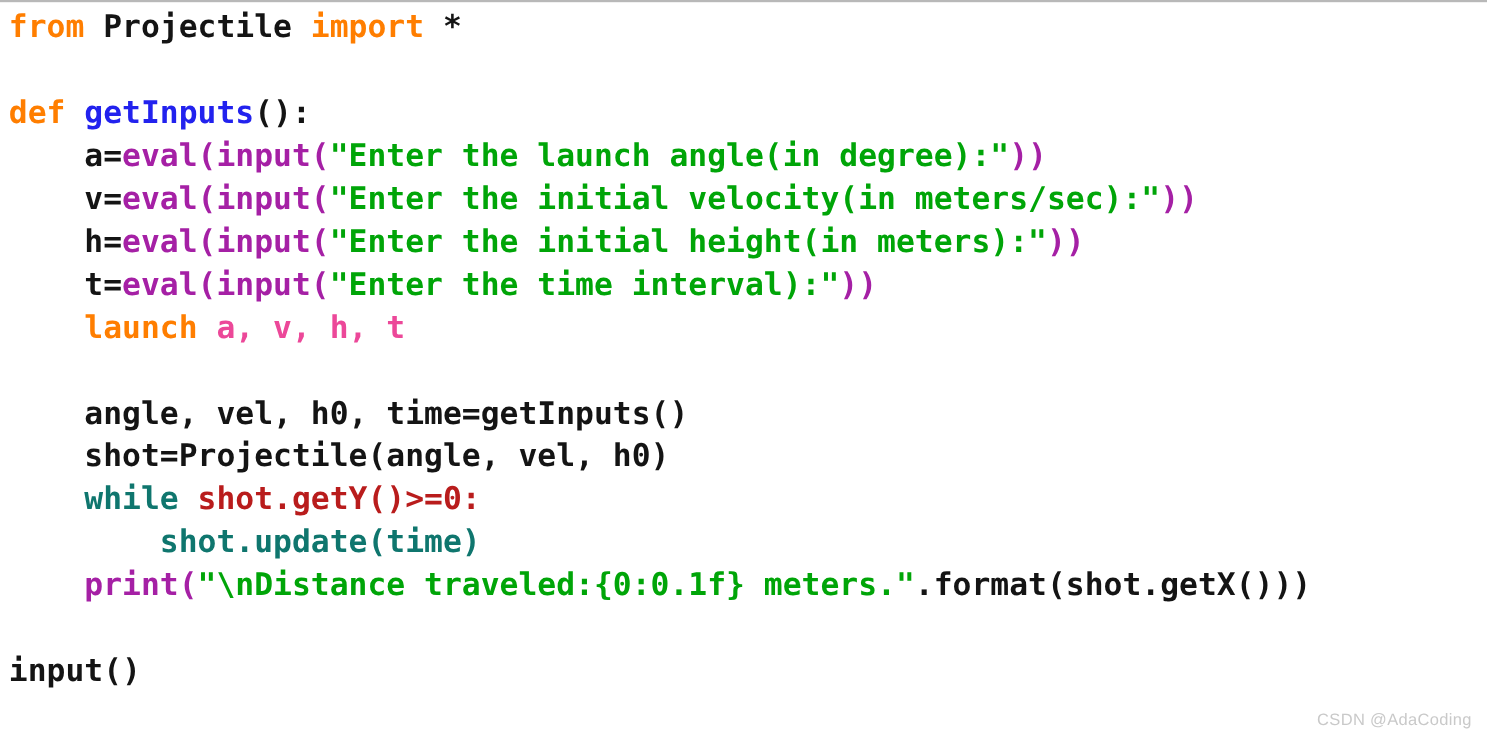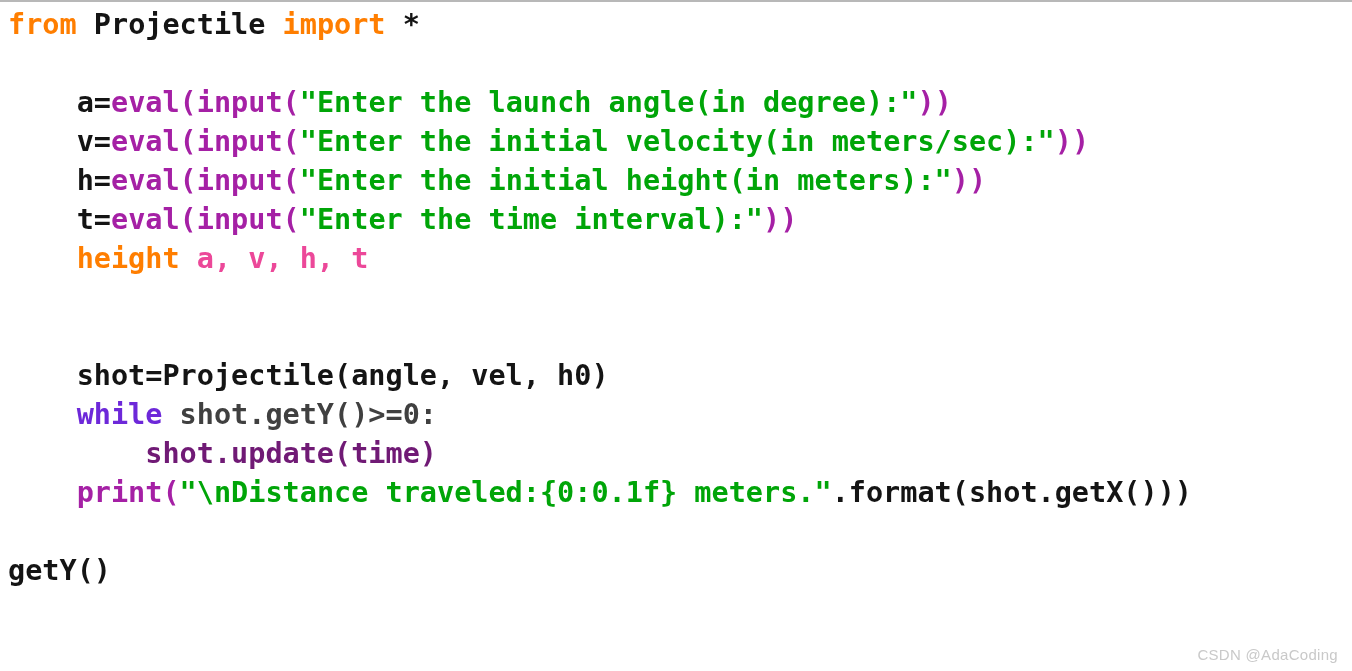--- a/index.html
+++ b/index.html
@@ -65,30 +65,31 @@
   }
 </style>
 </head>
 <body>
 
 <div id="code-surface" style="background: rgb(255, 255, 255); border-top-color: rgb(184, 184, 184);">
 
   <div id="code-block">
       <div class="code-line"><span class="tok-kw" style="color: rgb(255, 126, 0);">from</span><span class="tok-plain" style="color: rgb(20, 20, 20);"> </span><span class="tok-plain" style="color: rgb(20, 20, 20);">Projectile</span><span class="tok-plain" style="color: rgb(20, 20, 20);"> </span><span class="tok-kw" style="color: rgb(255, 126, 0);">import</span><span class="tok-plain" style="color: rgb(20, 20, 20);"> *</span></div>
       <div class="code-line blank">&nbsp;</div>
+      <div class="code-line"><span class="tok-kw" style="color: rgb(255, 126, 0);">def</span><span class="tok-plain" style="color: rgb(20, 20, 20);"> </span><span class="tok-fn" style="color: rgb(34, 34, 238);">getInputs</span><span class="tok-plain" style="color: rgb(20, 20, 20);">():</span></div>
       <div class="code-line"><span class="tok-plain" style="color: rgb(20, 20, 20);">    </span><span class="tok-plain" style="color: rgb(20, 20, 20);">a=</span><span class="tok-builtin" style="color: rgb(165, 32, 165);">eval</span><span class="tok-builtin" style="color: rgb(165, 32, 165);">(</span><span class="tok-builtin" style="color: rgb(165, 32, 165);">input</span><span class="tok-builtin" style="color: rgb(165, 32, 165);">(</span><span class="tok-str" style="color: rgb(0, 165, 8);">"Enter the launch angle(in degree):"</span><span class="tok-builtin" style="color: rgb(165, 32, 165);">))</span></div>
       <div class="code-line"><span class="tok-plain" style="color: rgb(20, 20, 20);">    </span><span class="tok-plain" style="color: rgb(20, 20, 20);">v=</span><span class="tok-builtin" style="color: rgb(165, 32, 165);">eval</span><span class="tok-builtin" style="color: rgb(165, 32, 165);">(</span><span class="tok-builtin" style="color: rgb(165, 32, 165);">input</span><span class="tok-builtin" style="color: rgb(165, 32, 165);">(</span><span class="tok-str" style="color: rgb(0, 165, 8);">"Enter the initial velocity(in meters/sec):"</span><span class="tok-builtin" style="color: rgb(165, 32, 165);">))</span></div>
       <div class="code-line"><span class="tok-plain" style="color: rgb(20, 20, 20);">    </span><span class="tok-plain" style="color: rgb(20, 20, 20);">h=</span><span class="tok-builtin" style="color: rgb(165, 32, 165);">eval</span><span class="tok-builtin" style="color: rgb(165, 32, 165);">(</span><span class="tok-builtin" style="color: rgb(165, 32, 165);">input</span><span class="tok-builtin" style="color: rgb(165, 32, 165);">(</span><span class="tok-str" style="color: rgb(0, 165, 8);">"Enter the initial height(in meters):"</span><span class="tok-builtin" style="color: rgb(165, 32, 165);">))</span></div>
       <div class="code-line"><span class="tok-plain" style="color: rgb(20, 20, 20);">    </span><span class="tok-plain" style="color: rgb(20, 20, 20);">t=</span><span class="tok-builtin" style="color: rgb(165, 32, 165);">eval</span><span class="tok-builtin" style="color: rgb(165, 32, 165);">(</span><span class="tok-builtin" style="color: rgb(165, 32, 165);">input</span><span class="tok-builtin" style="color: rgb(165, 32, 165);">(</span><span class="tok-str" style="color: rgb(0, 165, 8);">"Enter the time interval):"</span><span class="tok-builtin" style="color: rgb(165, 32, 165);">))</span></div>
-      <div class="code-line"><span class="tok-plain" style="color: rgb(20, 20, 20);">    </span><span class="tok-kw" style="color: rgb(255, 126, 0);">height</span><span class="tok-plain" style="color: #ec4899;"> a, v, h, t</span></div>
+      <div class="code-line"><span class="tok-plain" style="color: rgb(20, 20, 20);">    </span><span class="tok-kw" style="color: rgb(255, 126, 0);">launch</span><span class="tok-plain" style="color: #ec4899;"> a, v, h, t</span></div>
       <div class="code-line blank">&nbsp;</div>
-      <div class="code-line"><span class="tok-plain" style="color: rgb(20, 20, 20);">    </span></div>
+      <div class="code-line"><span class="tok-plain" style="color: rgb(20, 20, 20);">    </span><span class="tok-plain" style="color: rgb(20, 20, 20);">angle, vel, h0, time=getInputs()</span></div>
       <div class="code-line"><span class="tok-plain" style="color: rgb(20, 20, 20);">    </span><span class="tok-plain" style="color: rgb(20, 20, 20);">shot=Projectile(angle, vel, h0)</span></div>
-      <div class="code-line"><span class="tok-plain" style="color: rgb(20, 20, 20);">    </span><span class="tok-kw" style="color: #6d28d9;">while</span><span class="tok-plain" style="color: #404040;"> shot.getY()&gt;=0:</span></div>
-      <div class="code-line"><span class="tok-plain" style="color: rgb(20, 20, 20);">        </span><span class="tok-plain" style="color: #701a75;">shot.update(time)</span></div>
+      <div class="code-line"><span class="tok-plain" style="color: rgb(20, 20, 20);">    </span><span class="tok-kw" style="color: #0f766e;">while</span><span class="tok-plain" style="color: #b91c1c;"> shot.getY()&gt;=0:</span></div>
+      <div class="code-line"><span class="tok-plain" style="color: rgb(20, 20, 20);">        </span><span class="tok-plain" style="color: #0f766e;">shot.update(time)</span></div>
       <div class="code-line"><span class="tok-plain" style="color: rgb(20, 20, 20);">    </span><span class="tok-builtin" style="color: rgb(165, 32, 165);">print</span><span class="tok-builtin" style="color: rgb(165, 32, 165);">(</span><span class="tok-str" style="color: rgb(0, 165, 8);">"\nDistance traveled:{0:0.1f} meters."</span><span class="tok-plain" style="color: rgb(20, 20, 20);">.format(shot.getX()))</span></div>
       <div class="code-line blank">&nbsp;</div>
-      <div class="code-line"><span class="tok-plain" style="color: rgb(20, 20, 20);">getY()</span></div>
+      <div class="code-line"><span class="tok-plain" style="color: rgb(20, 20, 20);">input()</span></div>
     </div>
 
   <div id="watermark" style="color: rgb(201, 201, 201);">CSDN @AdaCoding</div>
 
 </div>
 
 </body></html>

